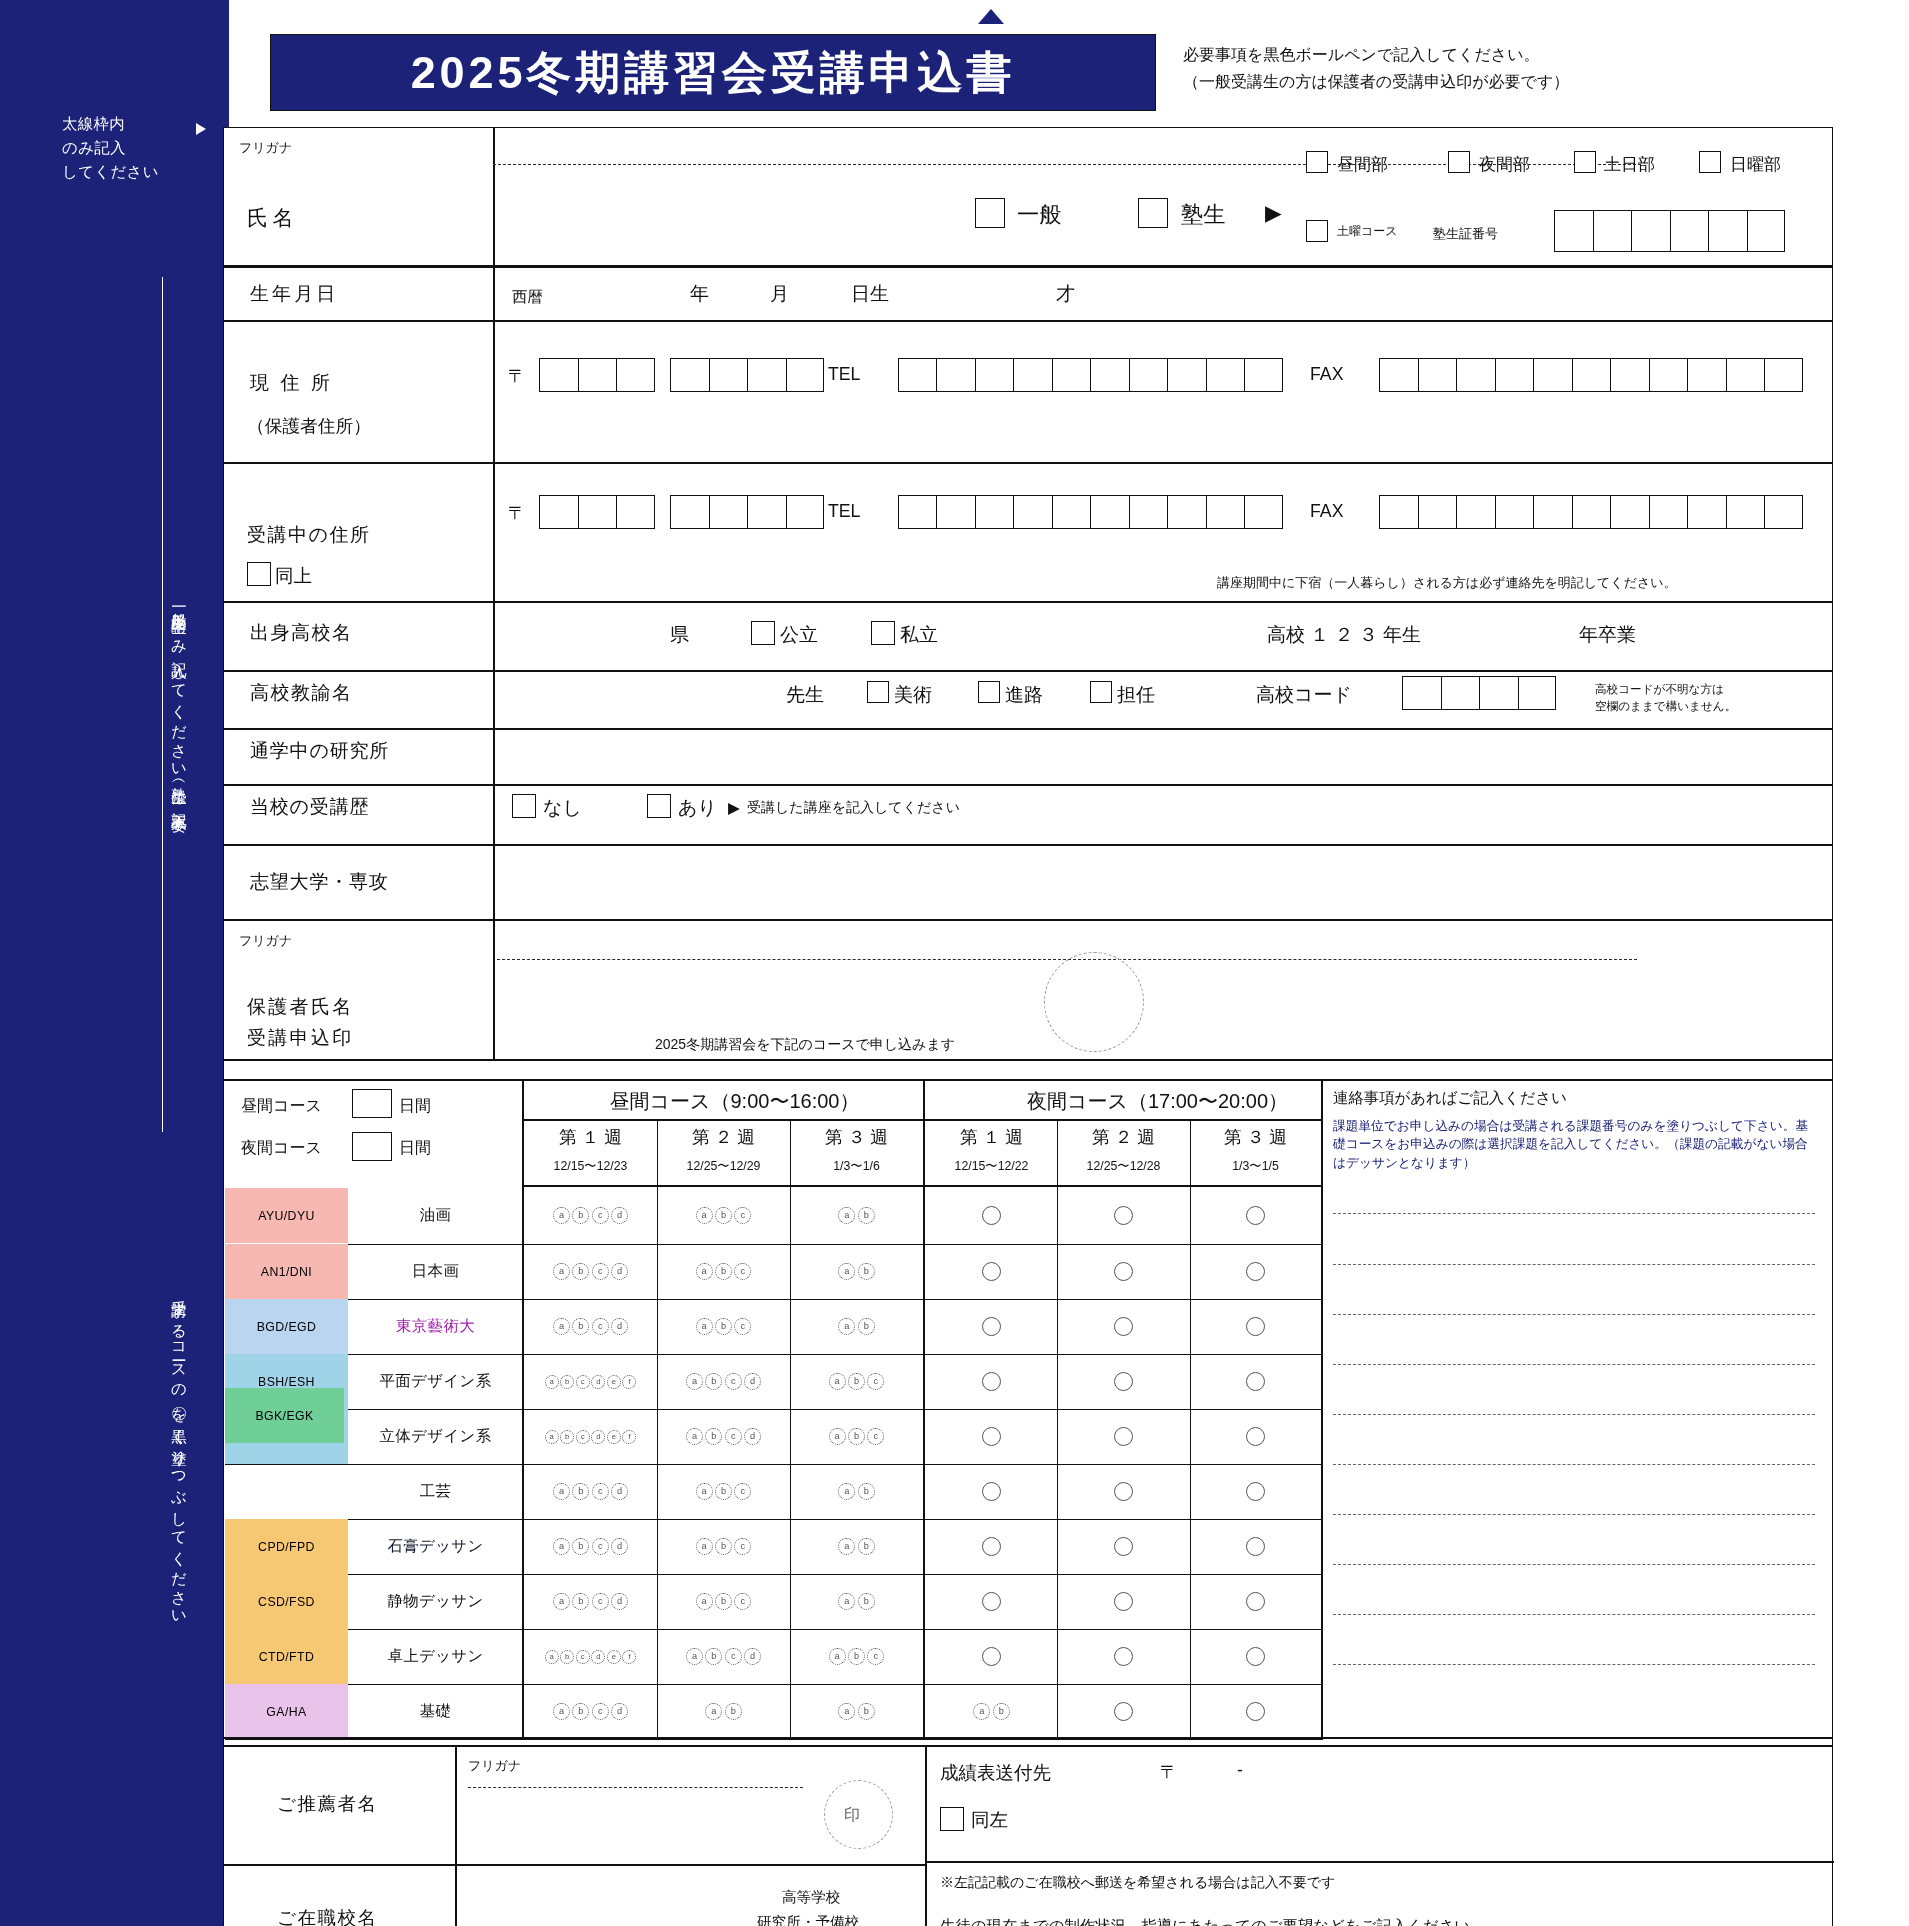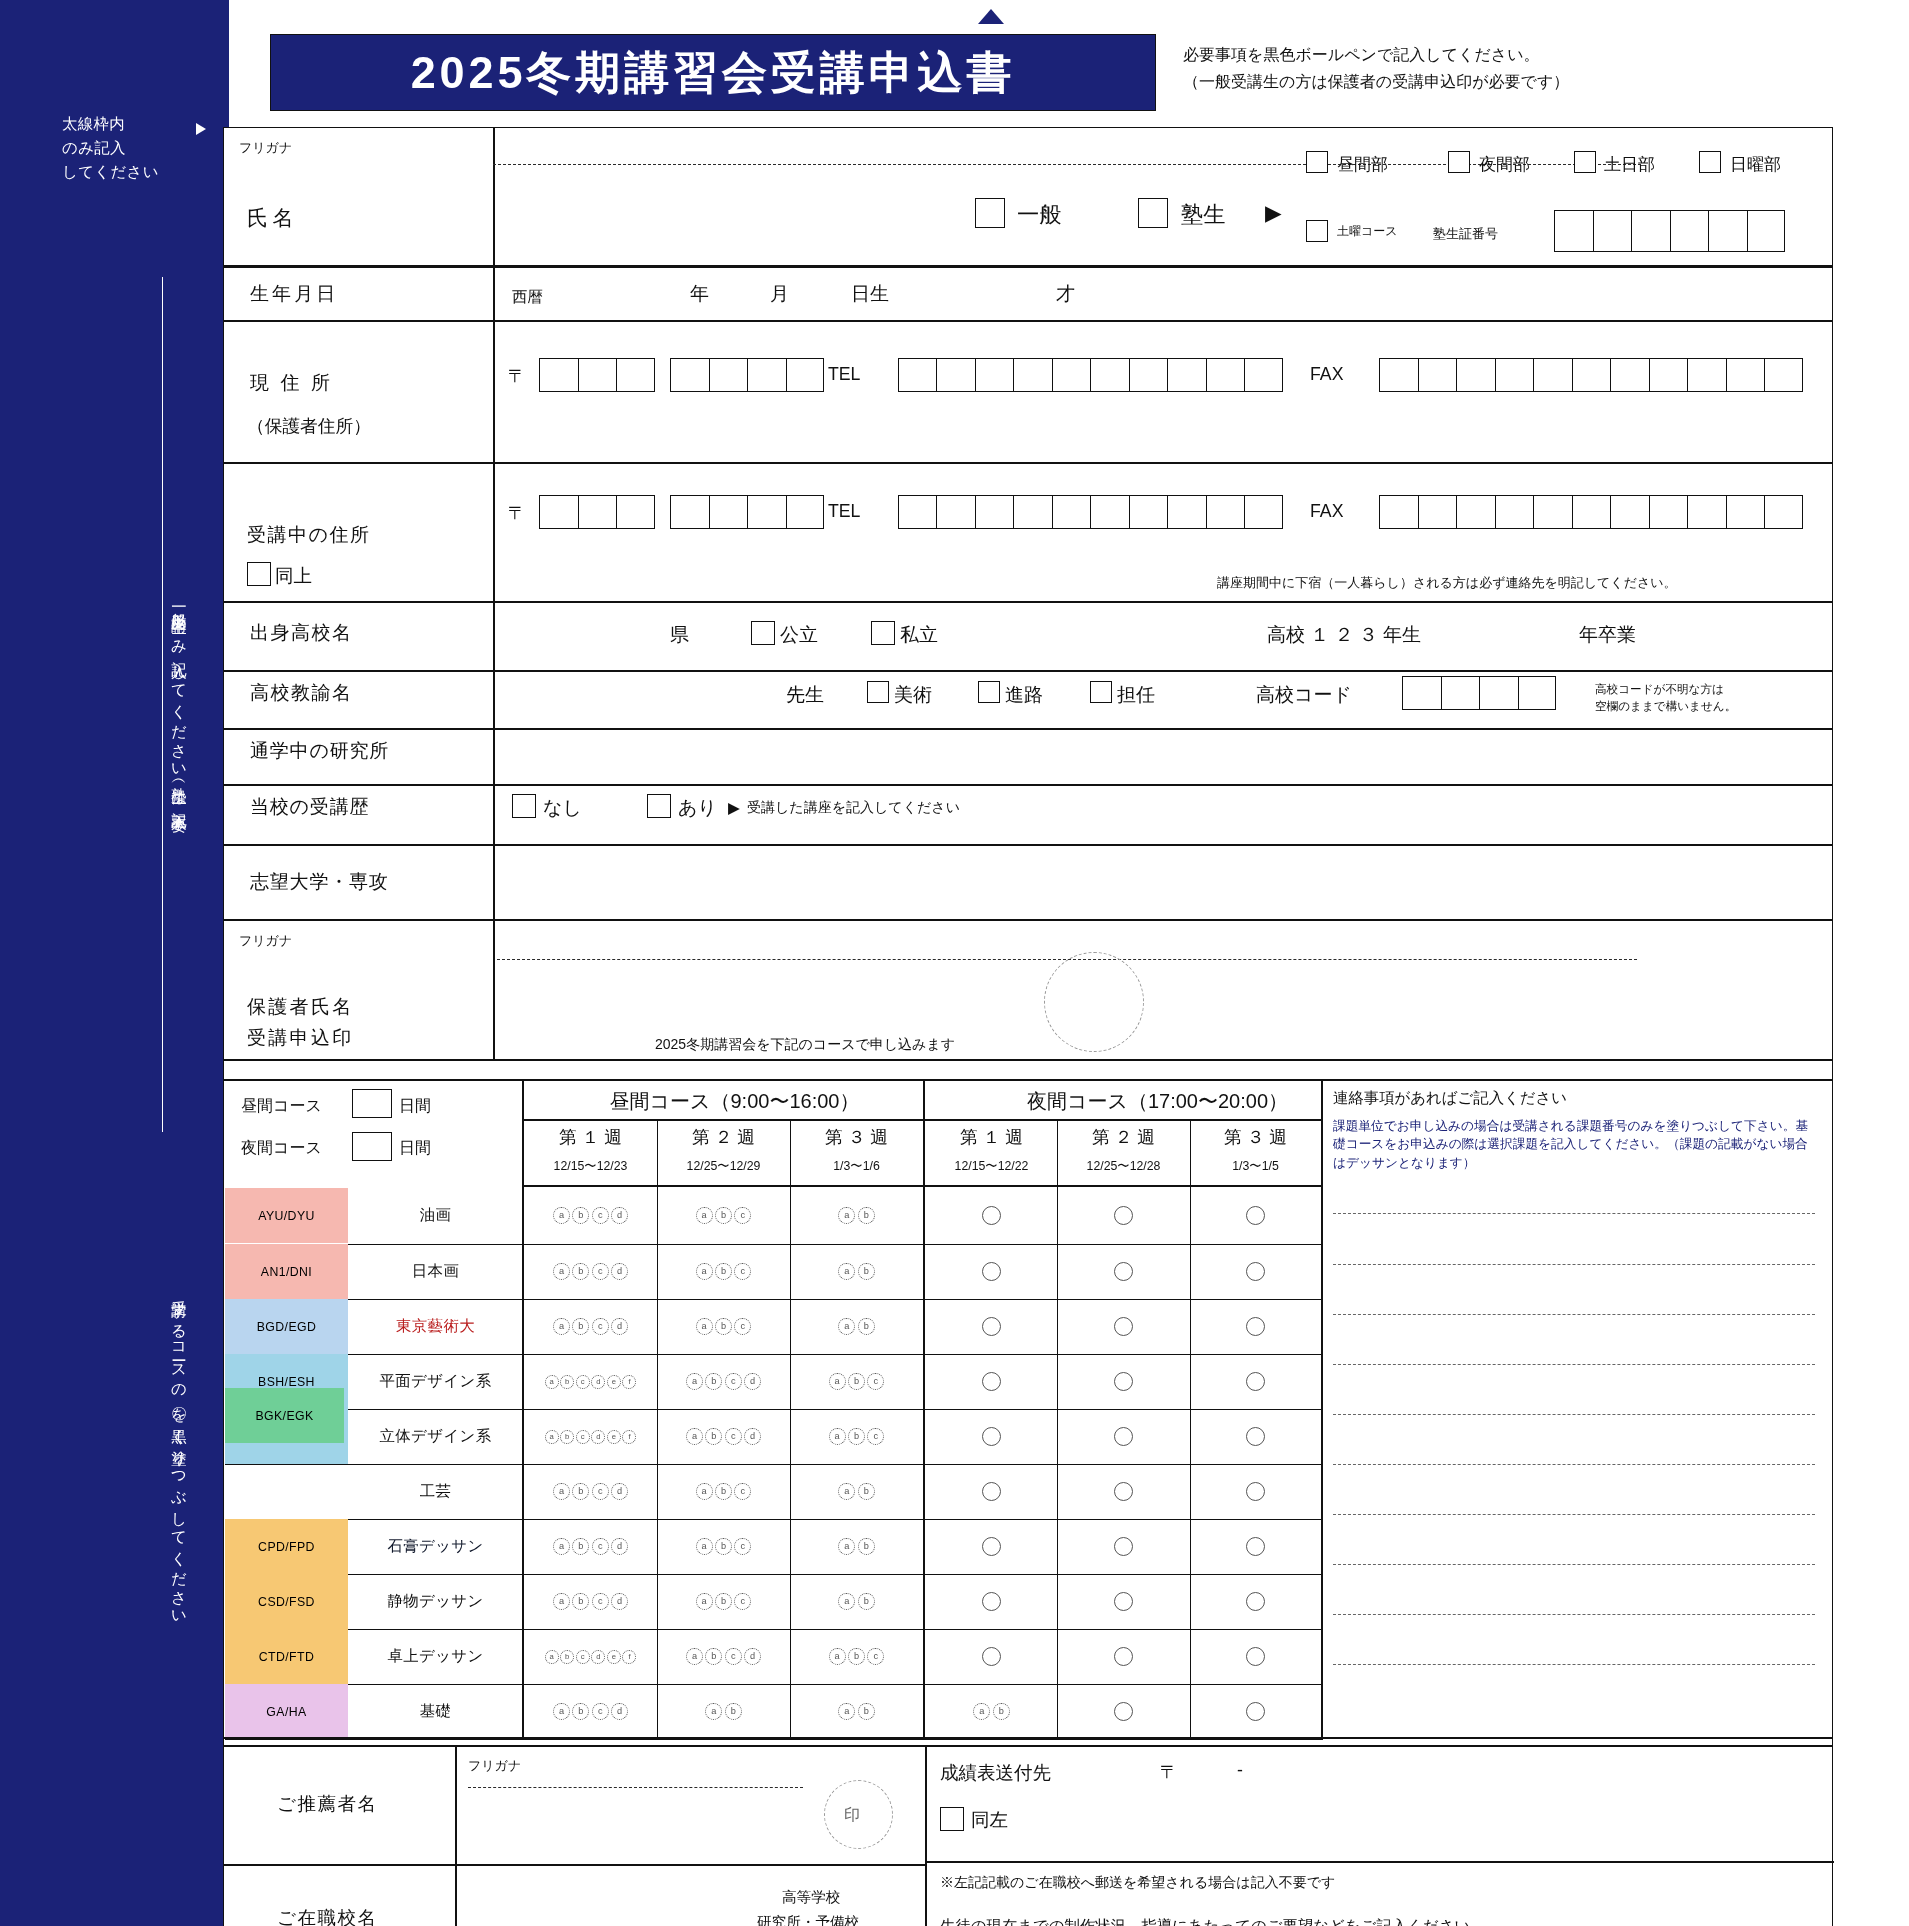--- a/index.html
+++ b/index.html
@@ -389,21 +389,21 @@
         <span class="bubble-plain"></span>
       </div>
       <div style="position: absolute; left: 1057px; top: 1244px; width: 133px; height: 55px; display: flex; align-items: center; justify-content: center;">
         <span class="bubble-plain"></span>
       </div>
       <div style="position: absolute; left: 1190px; top: 1244px; width: 131px; height: 55px; display: flex; align-items: center; justify-content: center;">
         <span class="bubble-plain"></span>
       </div>
       <div class="ln" style="left: 225px; top: 1354px; width: 1096px; height: 1.2px;"></div>
       <div class="code-cell" style="left: 225px; top: 1299px; width: 123px; height: 55px; background: rgb(185, 213, 239);">BGD/EGD</div>
-      <div class="code-cell" style="left: 349px; top: 1299px; width: 173px; height: 55px; font-size: 15.4px; color: #b91c1c;">東京藝術大</div>
+      <div class="code-cell" style="left: 349px; top: 1299px; width: 173px; height: 55px; font-size: 15.4px; color: #a21caf;">東京藝術大</div>
       <div style="position: absolute; left: 524px; top: 1299px; width: 133px; height: 55px; display: flex; align-items: center; justify-content: center;">
         <span class="bubble">a</span>
         <span class="bubble">b</span>
         <span class="bubble">c</span>
         <span class="bubble">d</span>
       </div>
       <div style="position: absolute; left: 657px; top: 1299px; width: 133px; height: 55px; display: flex; align-items: center; justify-content: center;">
         <span class="bubble">a</span>
         <span class="bubble">b</span>
         <span class="bubble">c</span>

